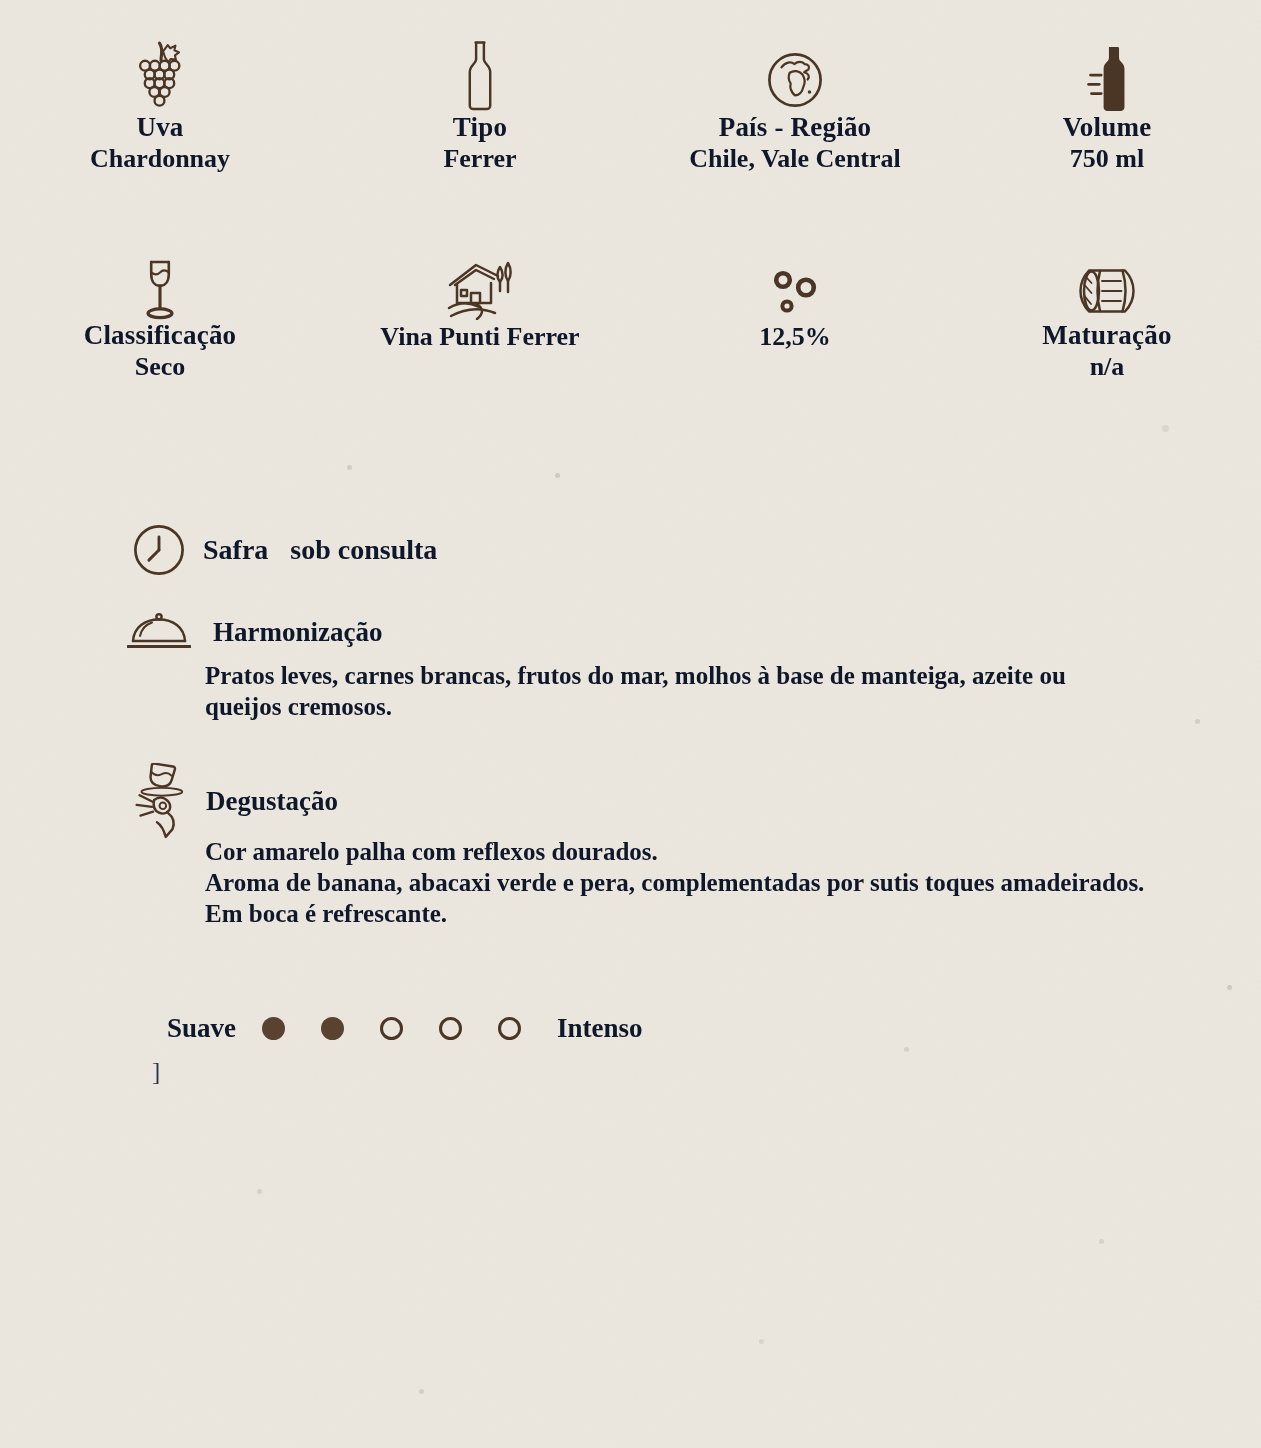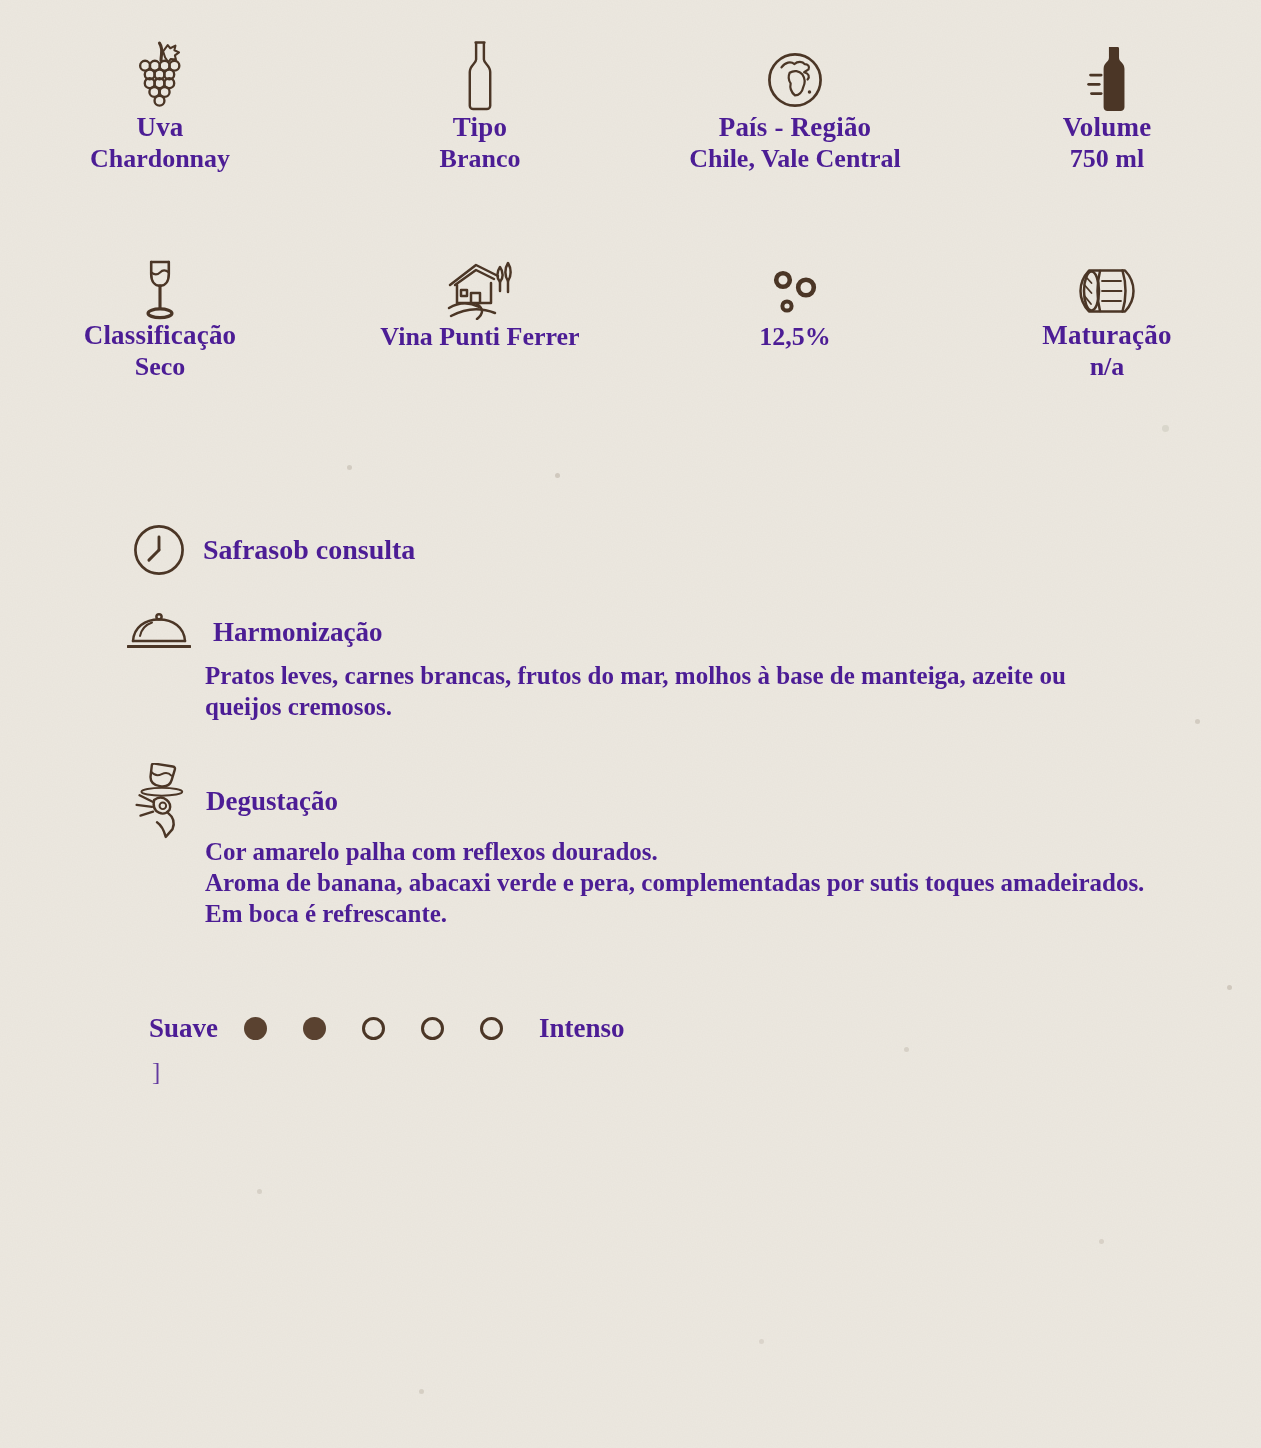--- a/index.html
+++ b/index.html
@@ -1,36 +1,36 @@
 <!DOCTYPE html>
 <html><head>
 <meta charset="utf-8">
 <style>
   html,body{margin:0;padding:0;background:#ece8e0;}
-  .page{position:relative;width:1261px;height:1448px;background:#ece8e0;color:#4c1d95;
+  .page{position:relative;width:1261px;height:1448px;background:#ece8e0;color:#0f172a;
         font-family:"Liberation Serif","DejaVu Serif",serif;font-weight:700;overflow:hidden;}
   .texture{position:absolute;inset:0;pointer-events:none;}
   .speck{position:absolute;top:0;left:0;width:3px;height:3px;border-radius:50%;
          box-shadow:348px 466px 0 1px rgba(104,86,64,.18),1164px 427px 0 2px rgba(120,130,100,.15),
          556px 474px 0 1px rgba(104,86,64,.2),1196px 720px 0 1px rgba(104,86,64,.18),
          258px 1190px 0 1px rgba(104,86,64,.15),905px 1048px 0 1px rgba(104,86,64,.15),
          1100px 1240px 0 1px rgba(104,86,64,.14),420px 1390px 0 1px rgba(104,86,64,.16),
          760px 1340px 0 1px rgba(104,86,64,.12),1228px 986px 0 1px rgba(104,86,64,.2);}
   .cell{position:absolute;width:320px;text-align:center;}
   .iconbox{display:flex;align-items:flex-end;justify-content:center;}
   .row1 .iconbox{height:76px;}
   .row2 .iconbox{height:68px;}
   .attr-label{font-size:27px;line-height:30px;letter-spacing:.2px;}
   .attr-value{font-size:26px;line-height:33px;}
   svg.ico{display:block;stroke:#4b3626;fill:none;stroke-width:2.5;stroke-linecap:round;stroke-linejoin:round;}
   .hdr-row{position:absolute;display:flex;}
   .hdr-title{font-size:27px;}
   .body-text{position:absolute;font-size:25px;line-height:31px;}
-  .safra-value{}
-  .scale{position:absolute;left:149px;top:1008px;height:40px;display:flex;align-items:center;}
+  .safra-value{margin-left:22px;}
+  .scale{position:absolute;left:167px;top:1008px;height:40px;display:flex;align-items:center;}
   .scale-label{font-size:27px;}
   .dots{display:flex;gap:36px;margin-left:26px;margin-right:36px;align-items:center;}
   .dot{border-radius:50%;box-sizing:border-box;width:23px;height:23px;}
   .dot.filled{background:#5a4230;}
   .dot.open{border:3.6px solid #4b3626;background:transparent;}
   .stray{position:absolute;left:152px;top:1058px;font-size:25px;font-weight:400;opacity:.85;}
 </style>
 </head>
 <body>
 
@@ -72,21 +72,21 @@
   </div>
 
   <div class="cell row1" style="left:320px;top:36px">
     <div class="iconbox">
       <svg class="ico" width="26" height="72" viewBox="0 0 26 74">
         <path d="M8.5 2.5 h9"></path>
         <path d="M9 3 v17 c0 4 -6.5 6 -6.5 13 v34.5 c0 2 1.6 3.5 3.6 3.5 h13.8 c2 0 3.6 -1.5 3.6 -3.5 v-34.5 c0 -7 -6.5 -9 -6.5 -13 v-17"></path>
       </svg>
     </div>
     <div class="attr-label">Tipo</div>
-    <div class="attr-value">Branco</div>
+    <div class="attr-value">Ferrer</div>
   </div>
 
   <div class="cell row1" style="left:635px;top:36px">
     <div class="iconbox">
       <svg class="ico" width="56" height="56" viewBox="0 0 58 58" style="margin-bottom:4px">
         <circle cx="29" cy="29" r="26.5" stroke-width="2.8"></circle>
         <path d="M15 16 c4 -5.5 9.5 -6.5 13.5 -3.5 c3 -3 8.5 -3 10.5 0 c3.5 0 5.5 2.5 4 5.5 l-4.5 3 c5 1.5 6 4.5 3.5 7.5" stroke-width="2.3"></path>
         <path d="M23.5 21.5 c4.5 -3 10 -2 13 1.5 c3 4.5 3 9.5 1 13.5 c-1 5 -4.5 8.5 -8.5 8.5 c-3.5 -3 -5.5 -8 -4.5 -12.5 c-2.5 -3.5 -2.5 -7.5 -1 -11 z" stroke-width="2.3"></path>
         <circle cx="44" cy="41.5" r="1.8" fill="#4b3626" stroke="none"></circle>
       </svg>

